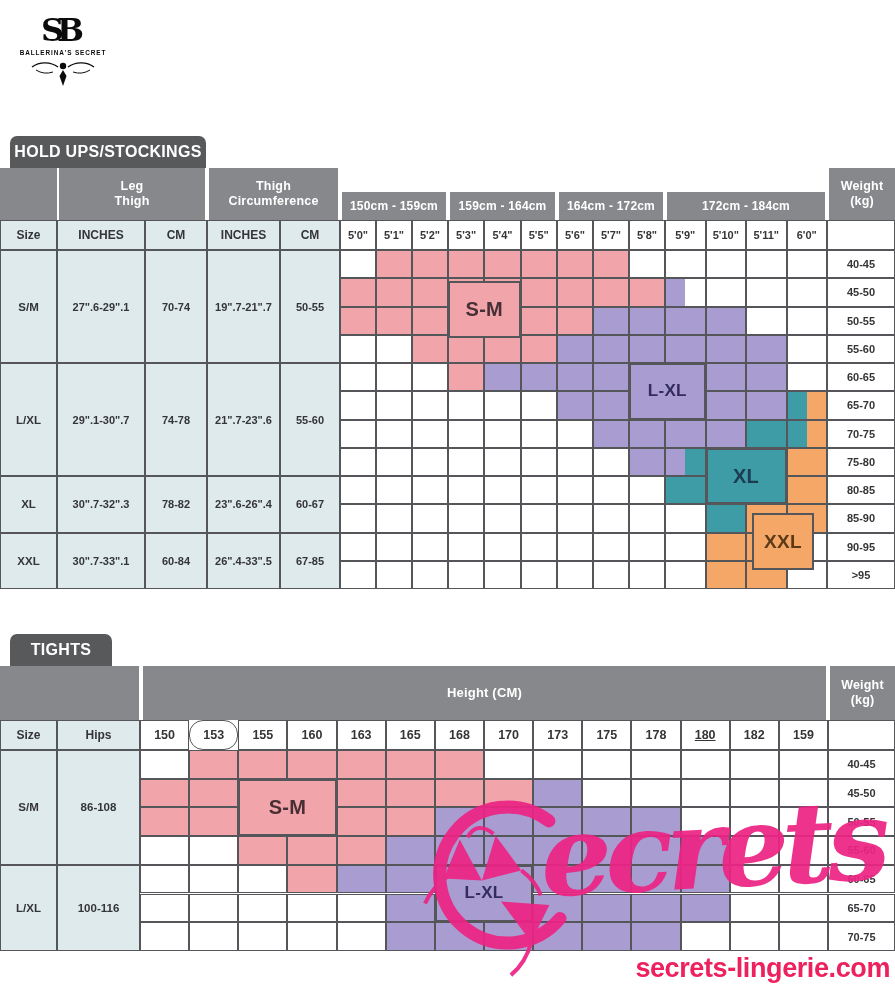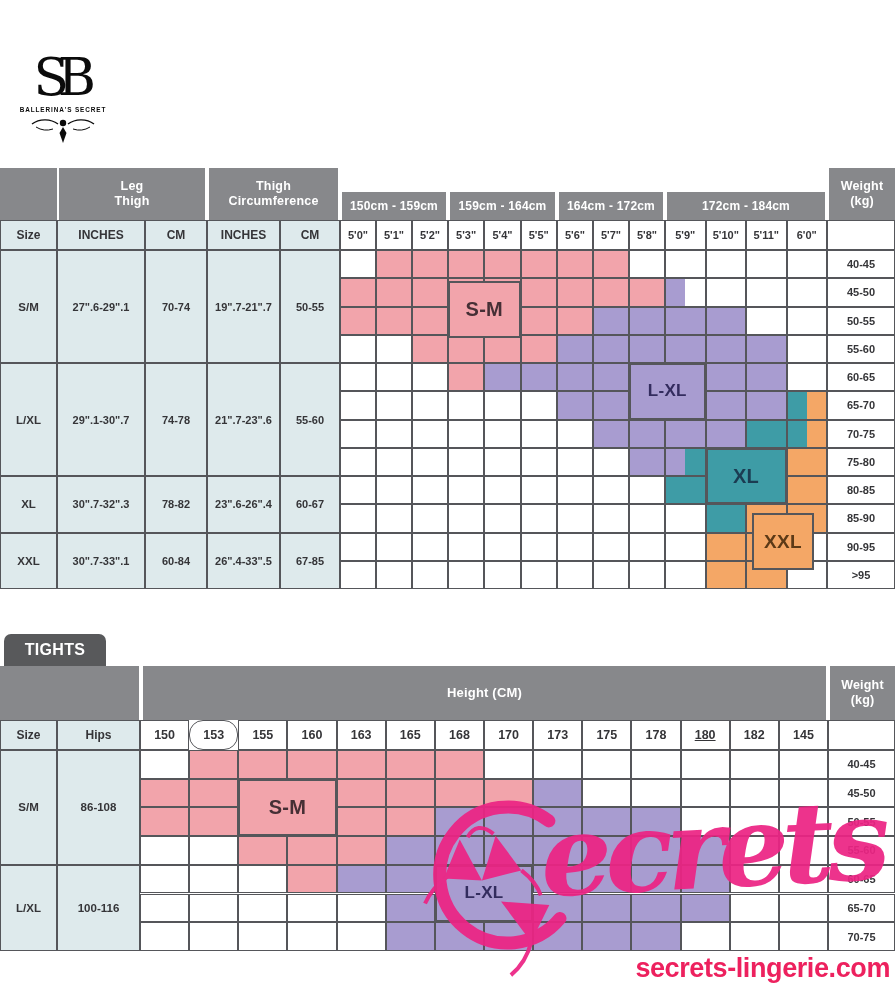--- a/index.html
+++ b/index.html
@@ -8,22 +8,22 @@
          --bd:#55565A; --hg:#87888B; --pb:#DEEAEC;}
   .abs{position:absolute;box-sizing:border-box;display:flex;align-items:center;justify-content:center;text-align:center;}
   .hdr{background:var(--hg);color:#fff;font-weight:bold;white-space:pre-line;line-height:1.18;font-size:12.5px;letter-spacing:.2px;}
   .cell{border:1px solid var(--bd);font-weight:bold;color:#353538;background:#fff;}
   .blue{background:var(--pb);}
   .lbl{border:2px solid var(--bd);font-weight:bold;z-index:3;letter-spacing:.3px;}
   .tab{position:absolute;box-sizing:border-box;height:32px;background:#58595B;color:#fff;
        font-weight:bold;font-size:16px;letter-spacing:.3px;border-radius:7px 7px 0 0;
        display:flex;align-items:center;justify-content:center;}
   .logo{position:absolute;left:18px;top:14px;width:90px;text-align:center;color:#0b0b0b;}
-  .monogram{font-family:"DejaVu Serif", serif;font-size:52px;font-weight:normal;letter-spacing:-0.22em;
-            line-height:1;padding-right:8px;margin-top:37px;}
+  .monogram{font-family:"DejaVu Serif", serif;font-size:32px;font-weight:bold;letter-spacing:-0.22em;
+            line-height:1;padding-right:8px;}
   .brandname{font-size:6.4px;font-weight:bold;letter-spacing:.14em;margin-top:3px;white-space:nowrap;}
   .flourish{margin-top:2px;}
   .watermark{position:absolute;left:404px;top:778px;display:flex;align-items:flex-start;
              transform:rotate(-3deg);opacity:.93;z-index:6;pointer-events:none;}
   .script{font-family:"DejaVu Serif", serif;font-style:italic;font-weight:bold;font-size:112px;
           line-height:1;margin-left:-34px;margin-top:18px;letter-spacing:-7px;}
   .siteurl{position:absolute;right:5px;top:953px;font-size:27px;font-weight:bold;letter-spacing:-0.4px;z-index:7;}
 </style>
 </head>
 <body>
@@ -36,23 +36,24 @@
     <svg class="flourish" width="68" height="30" viewBox="0 0 68 30">
       <path d="M3 9 C11 3, 22 4, 29 9" stroke="#0b0b0b" fill="none" stroke-width="1.4"></path>
       <path d="M65 9 C57 3, 46 4, 39 9" stroke="#0b0b0b" fill="none" stroke-width="1.4"></path>
       <path d="M7 12 q8 5 17 2" stroke="#0b0b0b" fill="none" stroke-width="1"></path>
       <path d="M61 12 q-8 5 -17 2" stroke="#0b0b0b" fill="none" stroke-width="1"></path>
       <circle cx="34" cy="8" r="3.2" fill="#0b0b0b"></circle>
       <path d="M34 12 L37.5 18 L34 28 L30.5 18 Z" fill="#0b0b0b"></path>
     </svg>
   </div>
 
+  <div class="tab" style="left:10px;top:136px;width:196px;">HOLD UPS/STOCKINGS</div>
   <div id="t1"></div>
 
-  <div class="tab" style="left:4px;top:634px;width:102px;">TIGHTS</div>
+  <div class="tab" style="left:10px;top:634px;width:102px;">TIGHTS</div>
   <div id="t2"></div>
 
   <div class="watermark">
     <svg width="172" height="200" viewBox="0 0 172 200">
       <path d="M148 38 A68 68 0 1 0 154 136" fill="none" stroke="#EC2484" stroke-width="13" stroke-linecap="round"></path>
       <path d="M44 88 Q28 98 20 114" fill="none" stroke="#EC2484" stroke-width="4"></path>
       <path d="M118 86 Q132 98 136 112" fill="none" stroke="#EC2484" stroke-width="4"></path>
       <path d="M58 52 L78 94 L40 90 Z" fill="#EC2484"></path>
       <path d="M94 50 L118 86 L78 94 Z" fill="#EC2484"></path>
       <path d="M66 50 Q76 34 92 48" fill="none" stroke="#EC2484" stroke-width="4"></path>
@@ -298,21 +299,21 @@
     <div class="abs cell" style="left: 287.429px; top: 720px; width: 49.143px; height: 30px; font-size: 12.5px;">160</div>
     <div class="abs cell" style="left: 336.572px; top: 720px; width: 49.143px; height: 30px; font-size: 12.5px;">163</div>
     <div class="abs cell" style="left: 385.715px; top: 720px; width: 49.143px; height: 30px; font-size: 12.5px;">165</div>
     <div class="abs cell" style="left: 434.858px; top: 720px; width: 49.143px; height: 30px; font-size: 12.5px;">168</div>
     <div class="abs cell" style="left: 484.001px; top: 720px; width: 49.143px; height: 30px; font-size: 12.5px;">170</div>
     <div class="abs cell" style="left: 533.144px; top: 720px; width: 49.143px; height: 30px; font-size: 12.5px;">173</div>
     <div class="abs cell" style="left: 582.287px; top: 720px; width: 49.143px; height: 30px; font-size: 12.5px;">175</div>
     <div class="abs cell" style="left: 631.43px; top: 720px; width: 49.143px; height: 30px; font-size: 12.5px;">178</div>
     <div class="abs cell" style="left: 680.573px; top: 720px; width: 49.143px; height: 30px; font-size: 12.5px; text-decoration: underline;">180</div>
     <div class="abs cell" style="left: 729.716px; top: 720px; width: 49.143px; height: 30px; font-size: 12.5px;">182</div>
-    <div class="abs cell" style="left: 778.859px; top: 720px; width: 49.143px; height: 30px; font-size: 12.5px;">145</div>
+    <div class="abs cell" style="left: 778.859px; top: 720px; width: 49.143px; height: 30px; font-size: 12.5px;">159</div>
     <div class="abs cell" style="left: 828.002px; top: 720px; width: 66.998px; height: 30px;"></div>
     <div class="abs cell blue" style="left: 0px; top: 750px; width: 57px; height: 114.8px; font-size: 11.5px;">S/M</div>
     <div class="abs cell blue" style="left: 57px; top: 750px; width: 83px; height: 114.8px; font-size: 11.5px;">86-108</div>
     <div class="abs cell blue" style="left: 0px; top: 864.8px; width: 57px; height: 86.1px; font-size: 11.5px;">L/XL</div>
     <div class="abs cell blue" style="left: 57px; top: 864.8px; width: 83px; height: 86.1px; font-size: 11.5px;">100-116</div>
     <div class="abs cell" style="left: 140px; top: 750px; width: 49.143px; height: 28.7px; background: rgb(255, 255, 255);"></div>
     <div class="abs cell" style="left: 189.143px; top: 750px; width: 49.143px; height: 28.7px; background: rgb(242, 164, 171);"></div>
     <div class="abs cell" style="left: 238.286px; top: 750px; width: 49.143px; height: 28.7px; background: rgb(242, 164, 171);"></div>
     <div class="abs cell" style="left: 287.429px; top: 750px; width: 49.143px; height: 28.7px; background: rgb(242, 164, 171);"></div>
     <div class="abs cell" style="left: 336.572px; top: 750px; width: 49.143px; height: 28.7px; background: rgb(242, 164, 171);"></div>

